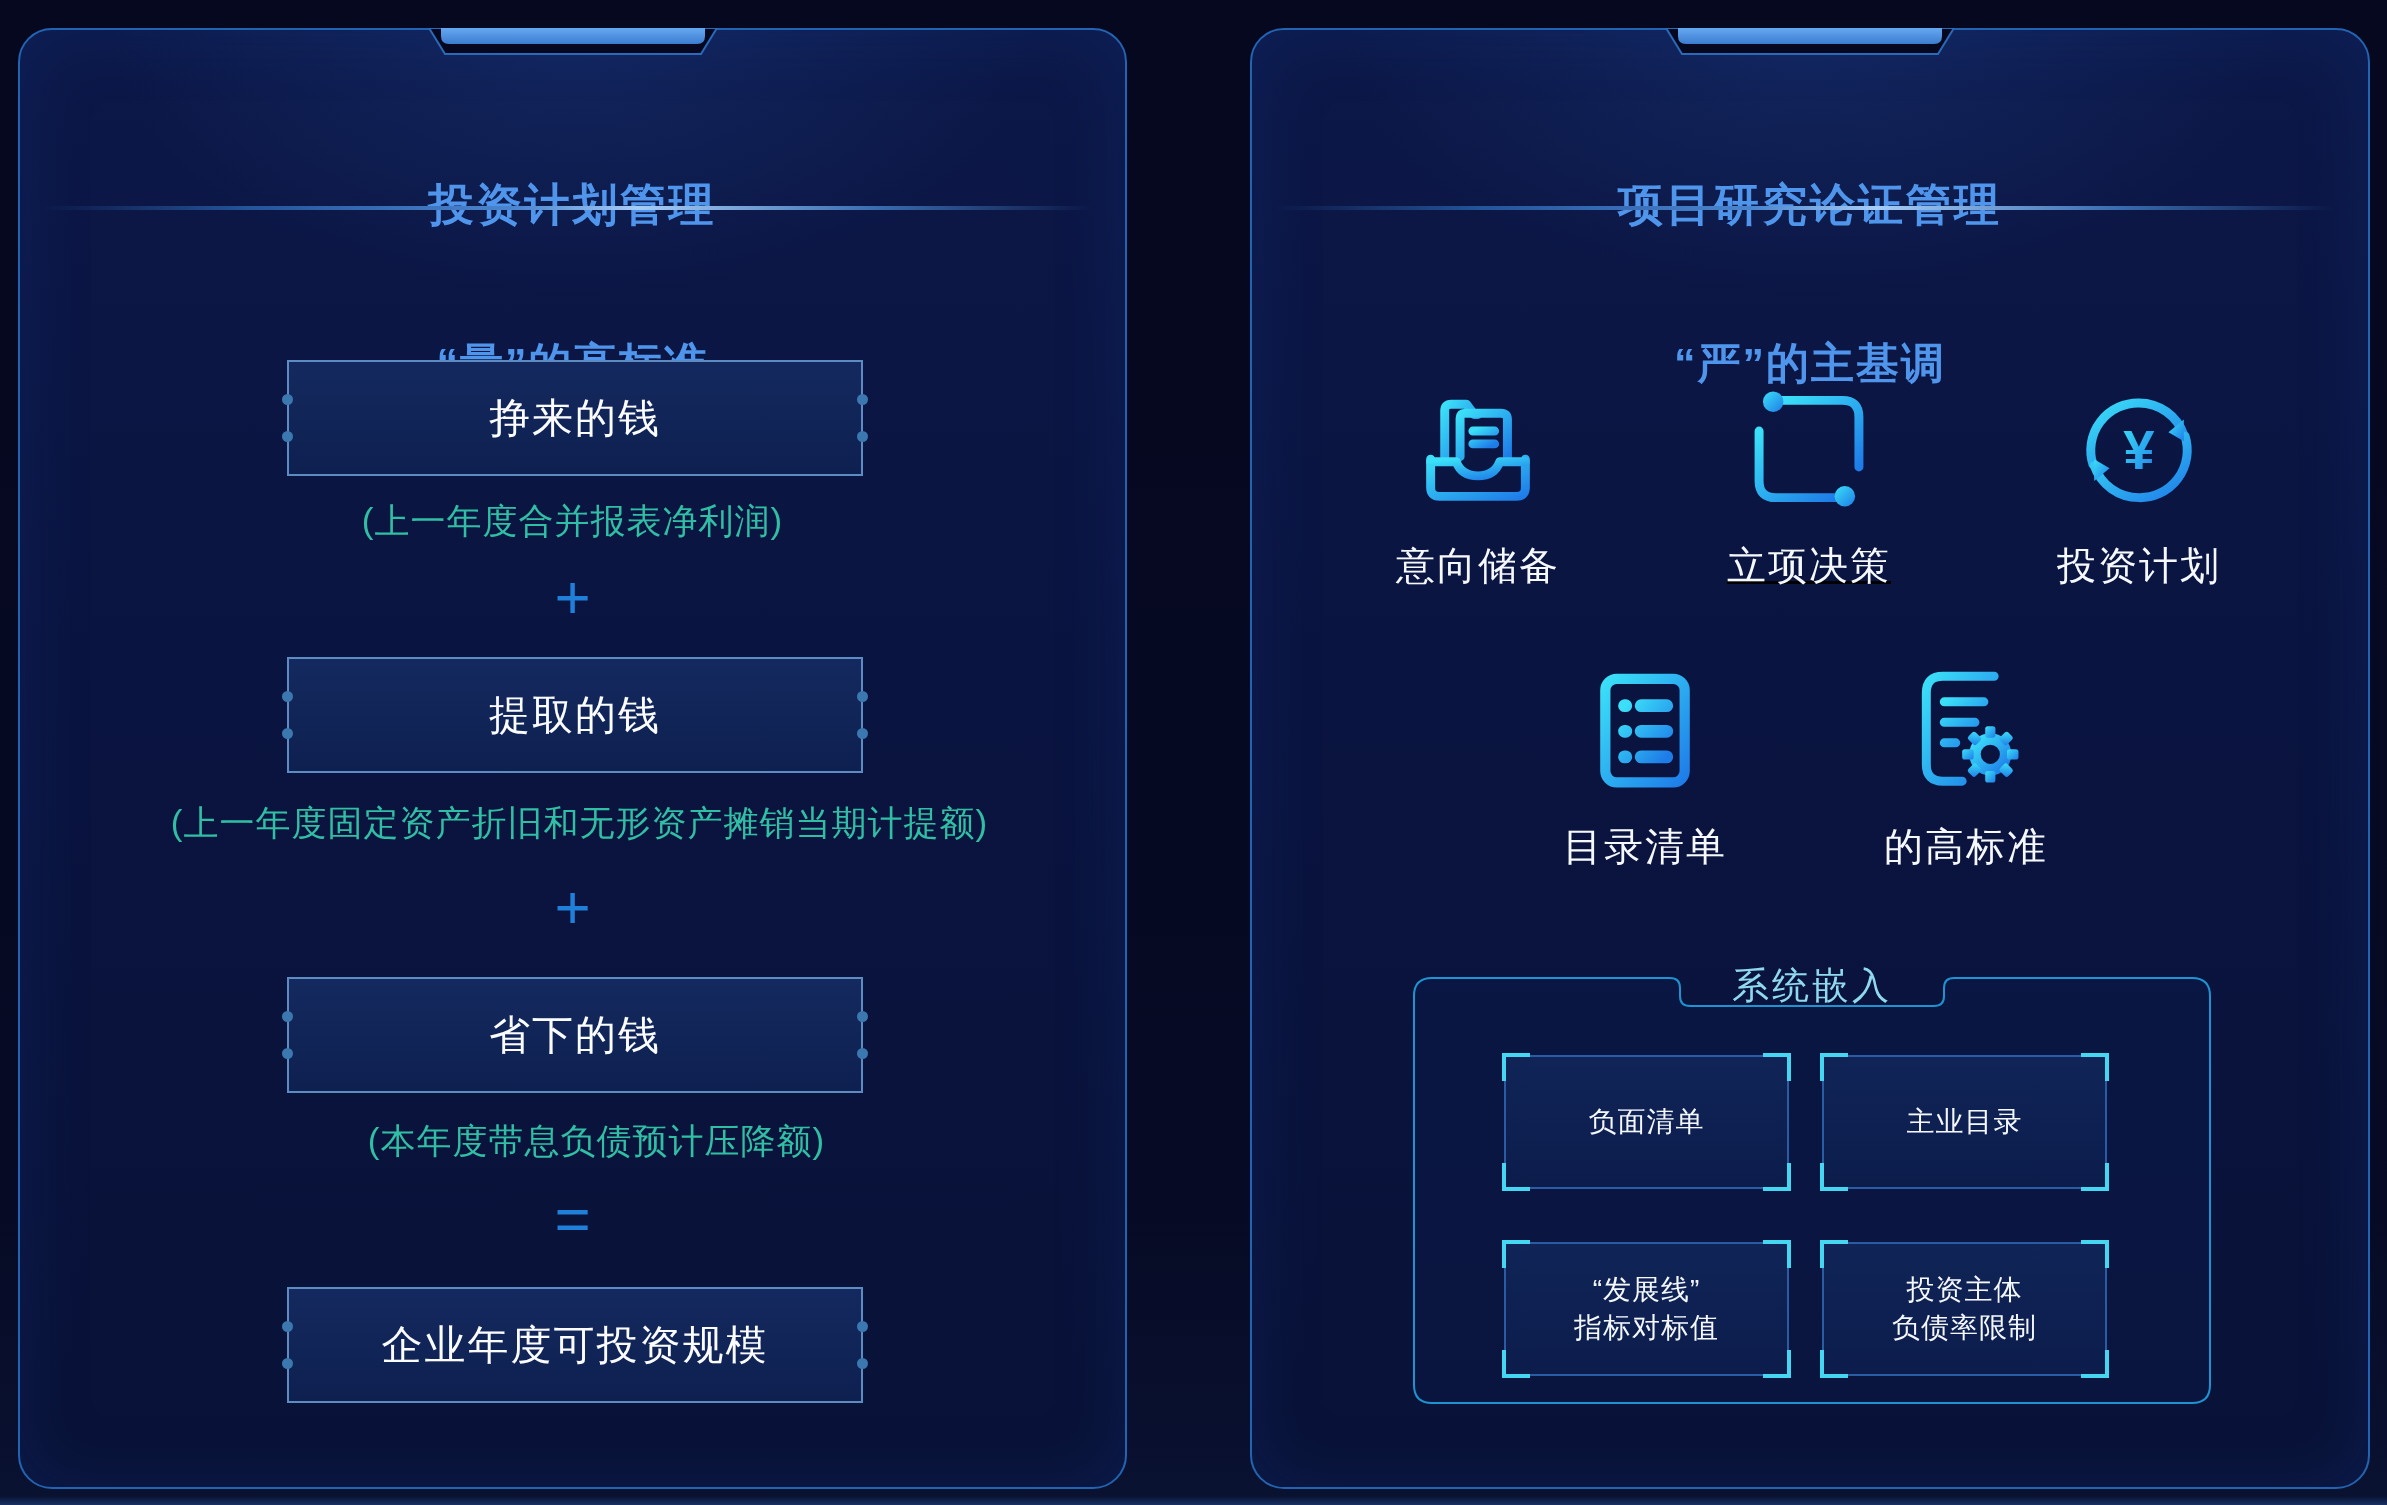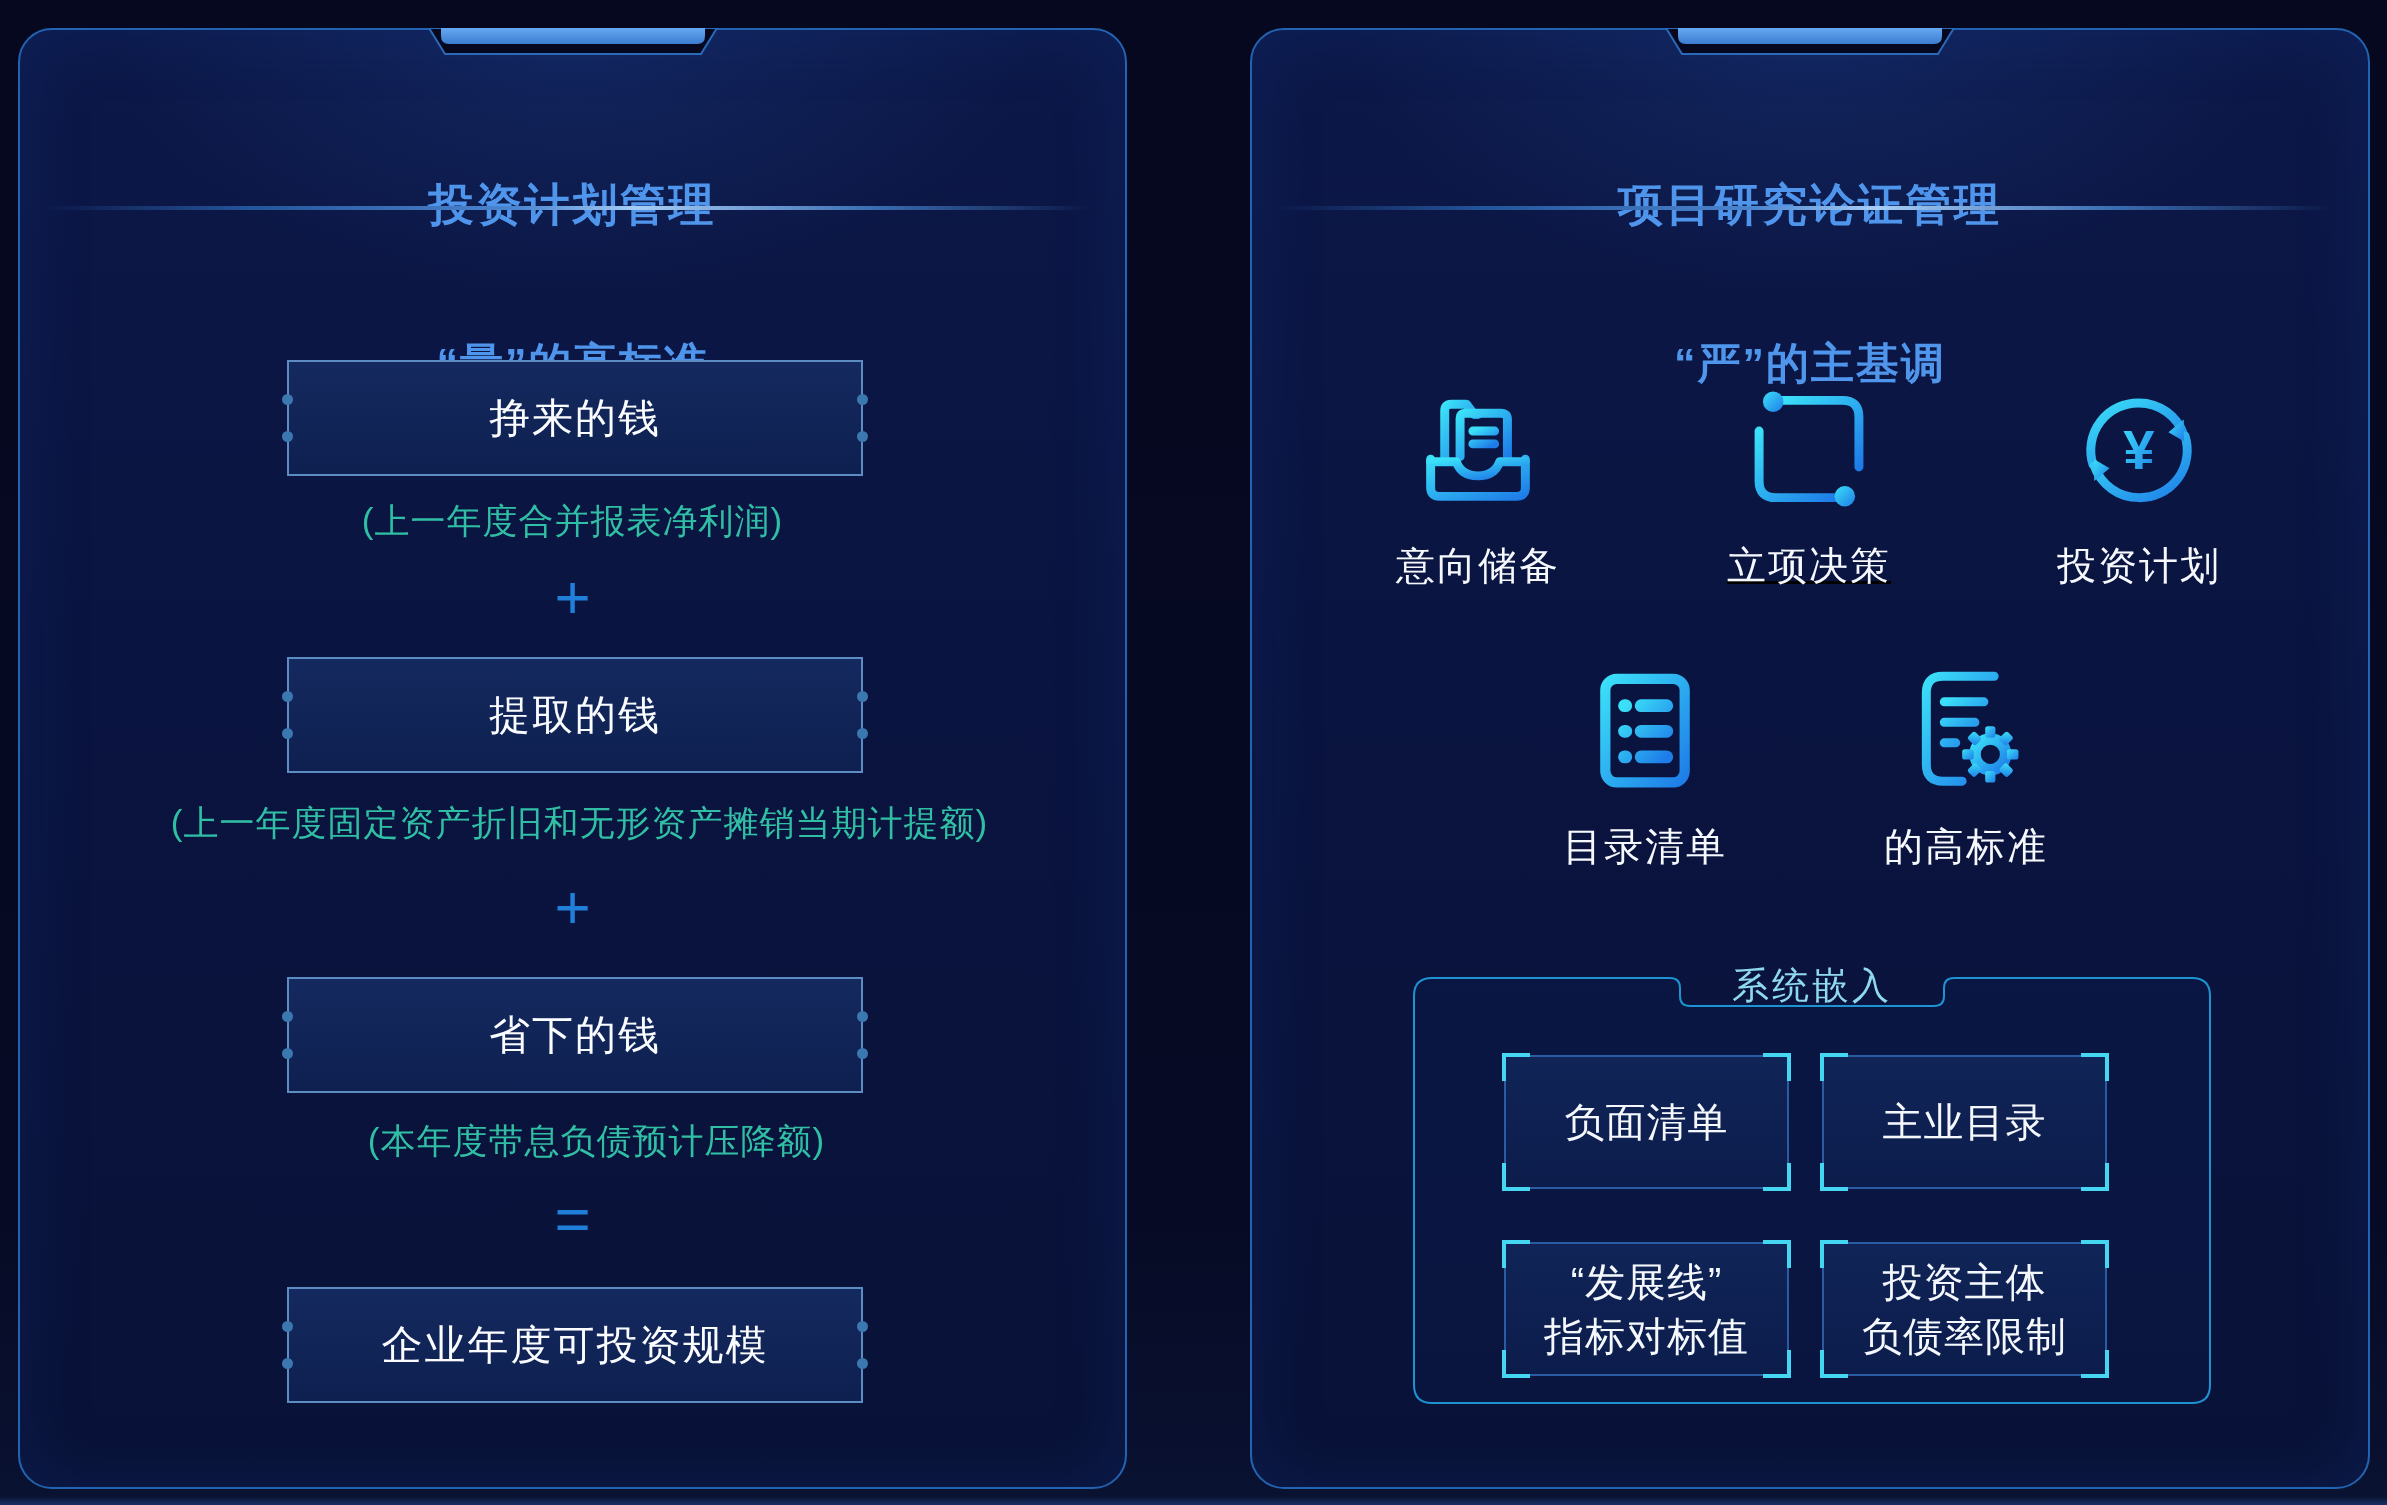--- a/index.html
+++ b/index.html
@@ -46,21 +46,21 @@
   .icon-label{margin-top:26px;color:#f5f8fd;font-size:39px;letter-spacing:2px;}
 
   
   .embed{position:absolute;left:156px;top:947px;width:808px;height:427px;}
   .embed-frame{position:absolute;left:0;top:0;}
   .embed-title{position:absolute;top:-16px;left:50%;transform:translateX(-50%);
     font-size:37px;color:#8fd9ee;letter-spacing:3px;white-space:nowrap;}
   .gbox{position:absolute;width:285px;height:134px;box-sizing:border-box;
     border:2px solid #2a5ca6;background:linear-gradient(180deg,#102457 0%,#0c1d4c 100%);
     display:flex;align-items:center;justify-content:center;text-align:center;
-    color:#f4f8fd;font-size:40px;line-height:1.35;letter-spacing:1px;}
+    color:#f4f8fd;font-size:28px;line-height:1.35;letter-spacing:1px;}
   .gbox .c{position:absolute;width:24px;height:24px;}
   .c.tl{left:-4px;top:-4px;border-top:4px solid #45d6f2;border-left:4px solid #45d6f2;}
   .c.tr{right:-4px;top:-4px;border-top:4px solid #45d6f2;border-right:4px solid #45d6f2;}
   .c.bl{left:-4px;bottom:-4px;border-bottom:4px solid #45d6f2;border-left:4px solid #45d6f2;}
   .c.br{right:-4px;bottom:-4px;border-bottom:4px solid #45d6f2;border-right:4px solid #45d6f2;}
   .bottom-band{position:absolute;left:0;right:0;bottom:0;height:9px;
     background:linear-gradient(180deg,rgba(20,50,120,0),#173162);}
 </style>
 </head>
 <body>

